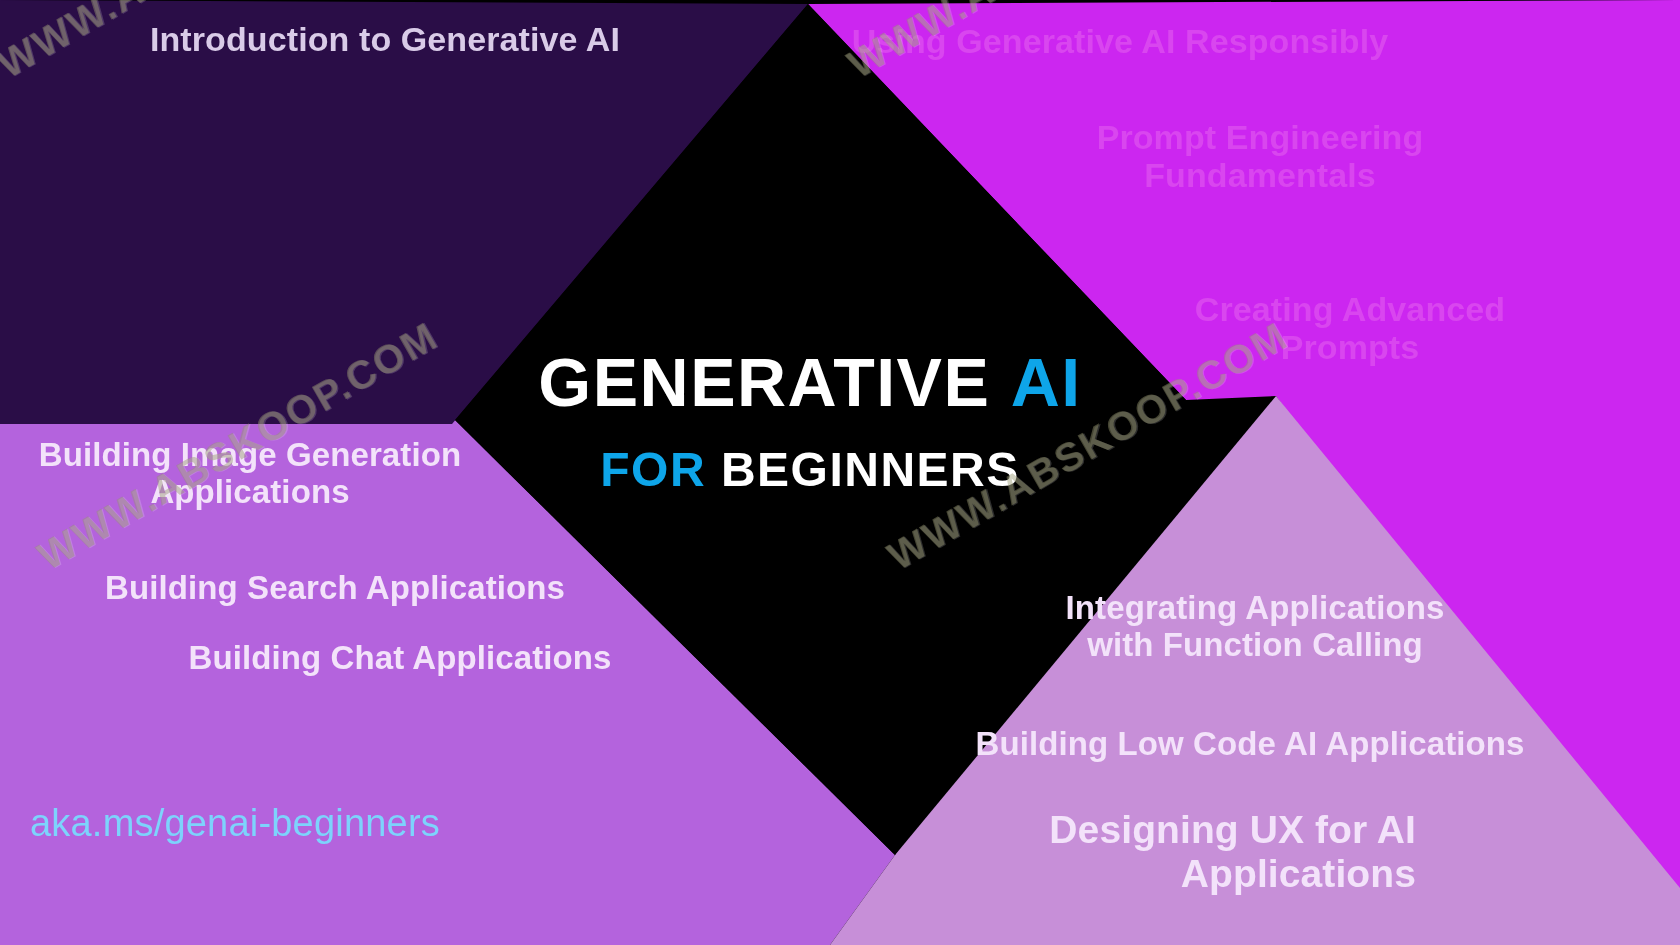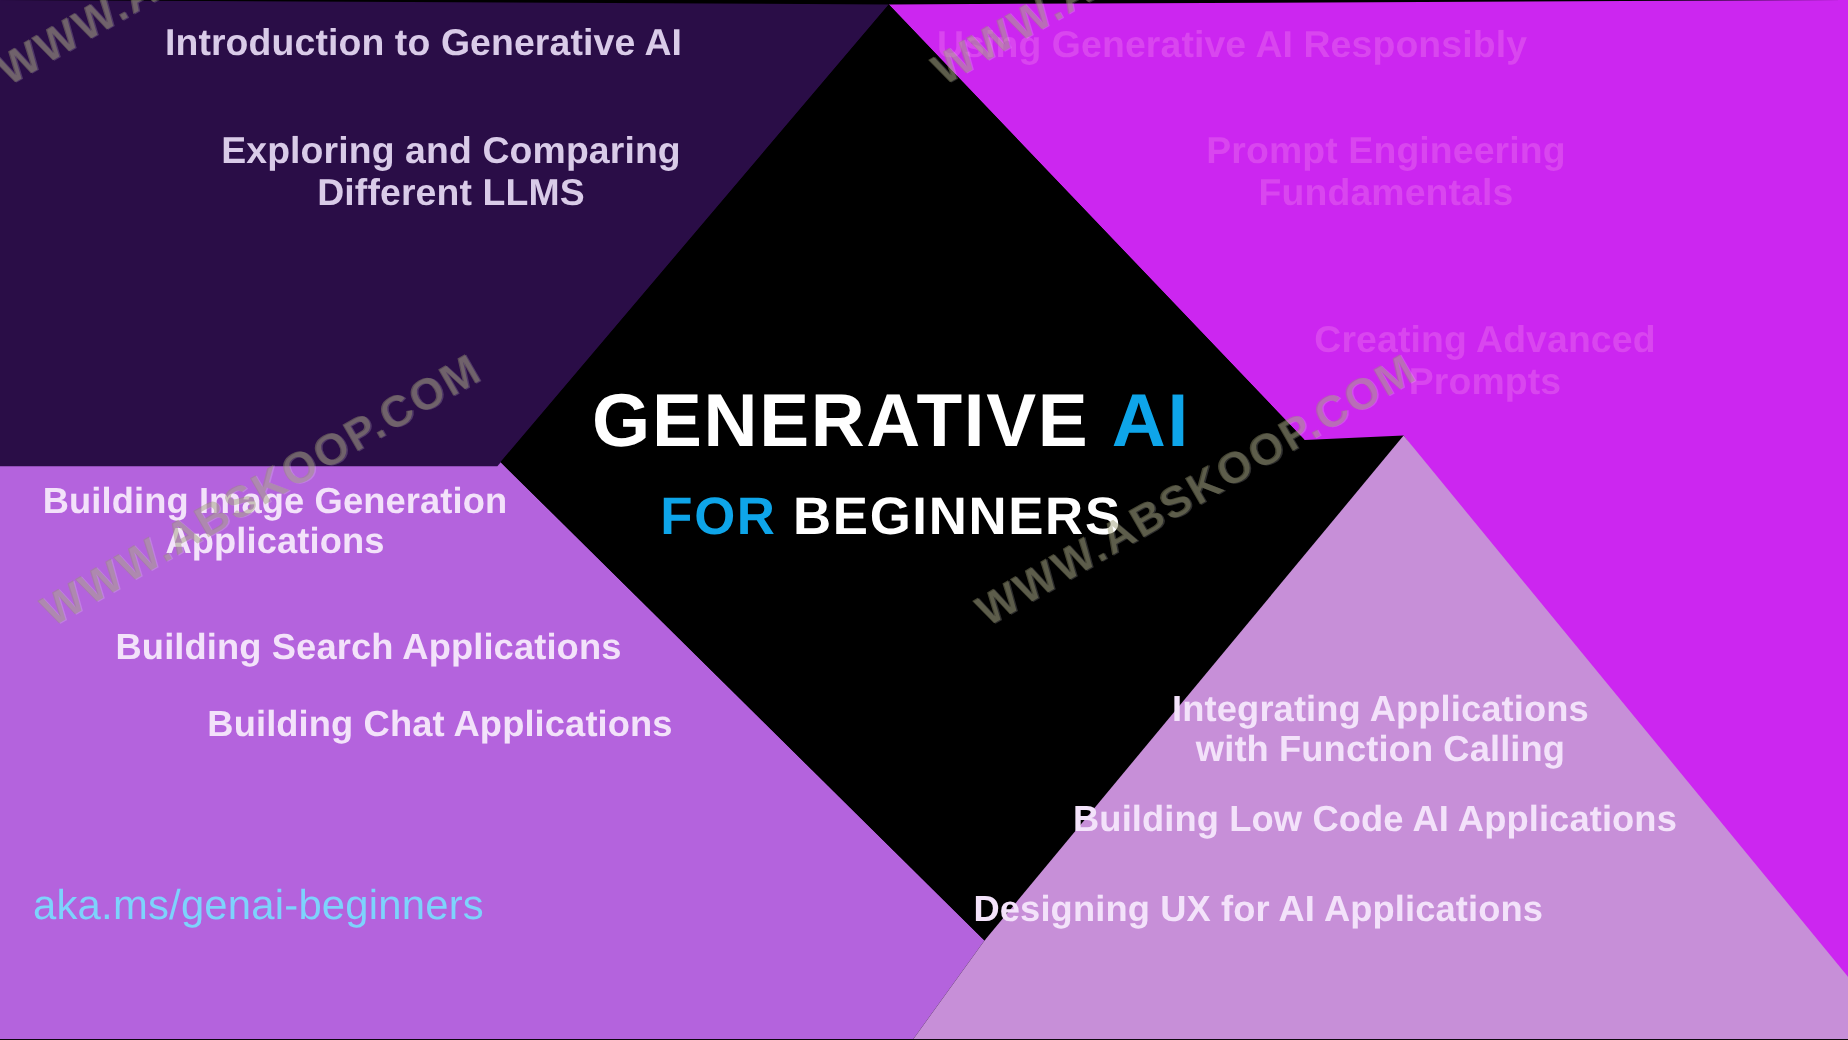--- a/index.html
+++ b/index.html
@@ -65,23 +65,23 @@
 
   
   #mod-intro       { left: 105px;  top: 20px;  width: 560px; text-align: center; font-size: 34px; }
   #mod-explore     { left: 100px;  top: 118px; width: 620px; text-align: center; font-size: 34px; }
   #mod-responsible { left: 810px;  top: 22px;  width: 620px; text-align: center; font-size: 34px; }
   #mod-prompteng   { left: 1000px; top: 118px; width: 520px; text-align: center; font-size: 34px; }
   #mod-advanced    { left: 1140px; top: 290px; width: 420px; text-align: center; font-size: 34px; }
   #mod-imagegen    { left: 0px;    top: 437px; width: 500px; text-align: center; font-size: 33px; }
   #mod-search      { left: 40px;   top: 570px; width: 590px; text-align: center; font-size: 33px; }
   #mod-chat        { left: 110px;  top: 640px; width: 580px; text-align: center; font-size: 33px; }
-  #mod-integrating { left: 970px;  top: 590px; width: 570px; text-align: center; font-size: 33px; margin-top: 36px; }
+  #mod-integrating { left: 970px;  top: 590px; width: 570px; text-align: center; font-size: 33px; }
   #mod-lowcode     { left: 930px;  top: 726px; width: 640px; text-align: center; font-size: 33px; }
-  #mod-designux    { left: 885px;  top: 808px; width: 600px; text-align: left; font-size: 33px; }
+  #mod-designux    { left: 816px;  top: 808px; width: 600px; text-align: right; font-size: 39px; }
 
   
   #title-block {
     position: absolute;
     left: 470px;
     top: 348px;
     width: 680px;
     text-align: center;
     pointer-events: none;
   }
@@ -139,22 +139,20 @@
 <div id="poster">
 
   <div class="region" id="region-left"></div>
   <div class="region" id="region-topleft"></div>
   <div class="region" id="region-topright"></div>
   <div class="region" id="region-bottomright"></div>
   <div class="region" id="region-diamond"></div>
 
   <div class="module m-dark" id="mod-intro">Introduction to Generative AI</div>
 
-  <div class="module m-dark" id="mod-explore">Exploring and Comparing
-Different LLMS</div>
 
   <div class="module m-magenta" id="mod-responsible">Using Generative AI Responsibly</div>
 
   <div class="module m-magenta" id="mod-prompteng">Prompt Engineering
 Fundamentals</div>
 
   <div class="module m-magenta" id="mod-advanced">Creating Advanced
 Prompts</div>
 
   <div class="module m-light" id="mod-imagegen">Building Image Generation

